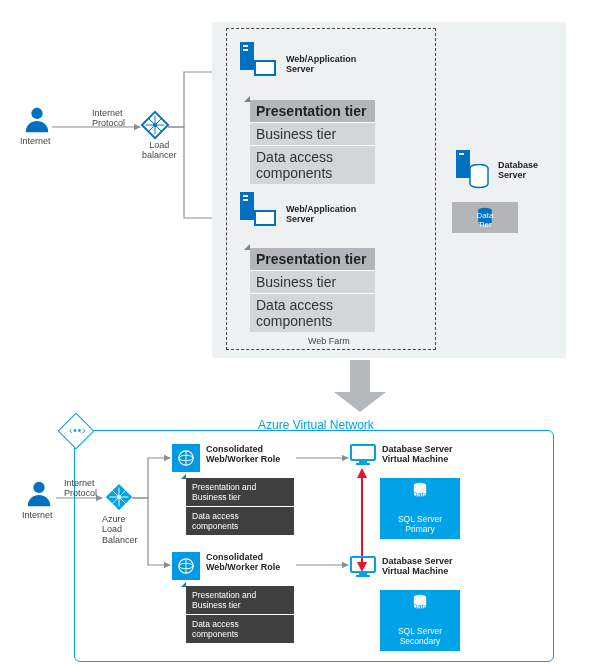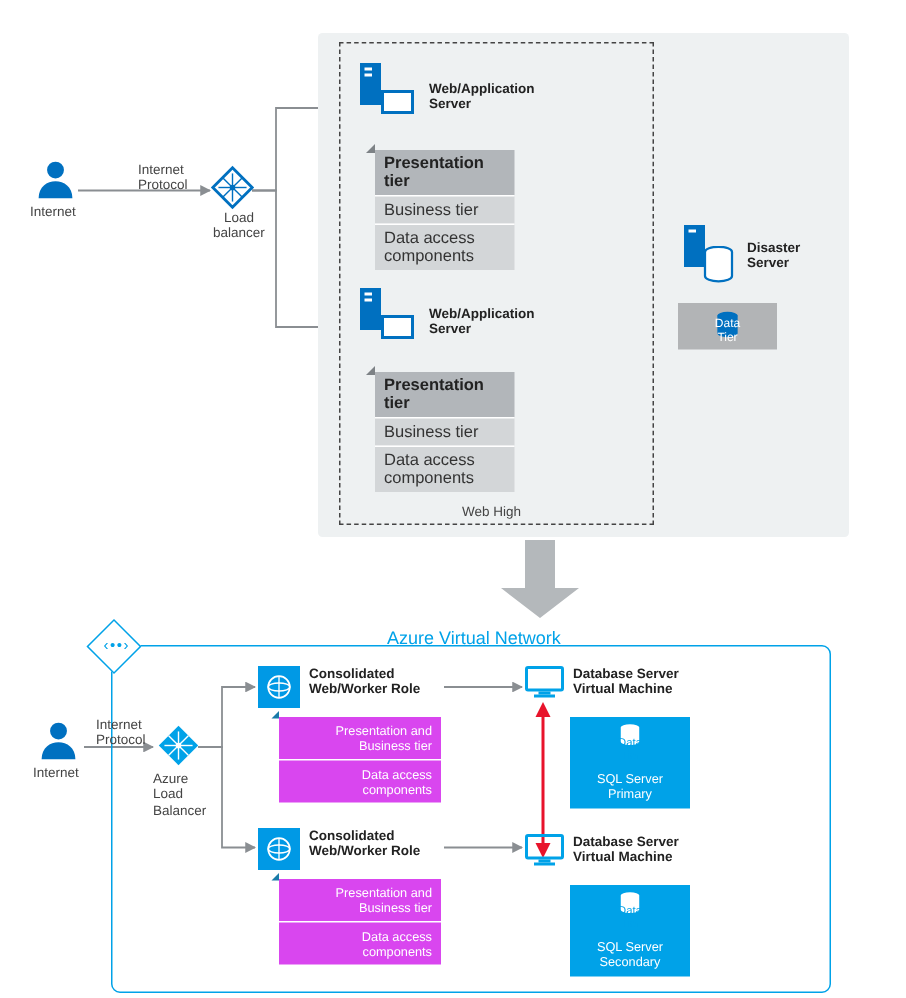--- a/index.html
+++ b/index.html
@@ -61,22 +61,22 @@
   .web-icon { width:22px; height:16px; background:#fff; border:2px solid #0070c0; position:absolute; }
   .vm-monitor svg { width:26px; height:22px; }
   .globe-box {
     width:28px; height:28px; background:#0099e5; display:flex;
     align-items:center; justify-content:center;
   }
   .db-icon svg { width:22px; height:26px; }
   
   .tier-stack {
     position: absolute;
-    width: 93px;
-    font-size: 11px;
+    width: 125px;
+    font-size: 14px;
     color: #333;
   }
   .tier-stack .hdr {
     background: #b2b6ba;
     color:#222; font-weight:600;
     padding: 3px 6px;
     position: relative;
   }
   .tier-stack .hdr::before{
     content:"";
@@ -85,21 +85,21 @@
     border-bottom:6px solid #7d8286;
   }
   .tier-stack .row {
     background: #d3d6d8;
     padding: 3px 6px;
     border-top: 1px solid #fff;
   }
   
   .atier { position:absolute; width:108px; font-size:8.5px; color:#fff; }
   .atier .row {
-    background:#d946ef; padding:4px 6px; border-top:1px solid #fff;text-align:right;
+    background:#404040; padding:4px 6px; border-top:1px solid #fff;
   }
   .atier .row:first-child { border-top:none; position:relative; }
   .atier .row:first-child::before{
     content:""; position:absolute; left:-5px; top:-4px;
     border-left:5px solid transparent; border-bottom:5px solid #1a7ba8;
   }
   
   .sqlbox {
     position:absolute; background:#00a2e8; color:#fff; text-align:center;
     font-size:8.5px; padding:4px 0 5px 0; width:80px;
@@ -146,21 +146,21 @@
     <line x1="296" y1="458" x2="348" y2="458" stroke="#8a8e92" stroke-width="1.2" marker-end="url(#ah)"></line>
     <line x1="296" y1="565" x2="348" y2="565" stroke="#8a8e92" stroke-width="1.2" marker-end="url(#ah)"></line>
 
     <line x1="362" y1="474" x2="362" y2="566" stroke="#e8132b" stroke-width="2"></line>
     <path d="M362,468 L357,478 L367,478 Z" fill="#e8132b"></path>
     <path d="M362,572 L357,562 L367,562 Z" fill="#e8132b"></path>
   </svg>
 
   <div class="onprem-panel"></div>
   <div class="webfarm-box"></div>
-  <div class="label" style="left:308px; top:336px;">Web High</div>
+  <div class="label" style="left:308px; top:336px;">Web Farm</div>
 
   <div class="icon user-icon" style="left:22px; top:104px;">
     <svg viewBox="0 0 32 32">
         <circle cx="16" cy="10" r="6" fill="#0070c0"></circle>
         <path d="M4 30c0-8 6-12 12-12s12 4 12 12" fill="#0070c0"></path>
       </svg>
   </div>
   <div class="label" style="left:20px; top:136px;">Internet</div>
   <div class="label" style="left:92px; top:108px; white-space:pre;">Internet
 Protocol</div>
@@ -217,21 +217,21 @@
         <rect x="2" y="2" width="14" height="28" fill="#0070c0"></rect>
         <rect x="5" y="5" width="5" height="2" fill="#fff"></rect>
       </svg>
   </div>
   <div class="icon db-icon" style="left:468px; top:164px;">
     <svg viewBox="0 0 22 26">
         <ellipse cx="11" cy="4" rx="9" ry="3.5" fill="#fff" stroke="#0070c0" stroke-width="1.5"></ellipse>
         <path d="M2 4v16c0 2 4 3.5 9 3.5s9-1.5 9-3.5V4" fill="#fff" stroke="#0070c0" stroke-width="1.5"></path>
       </svg>
   </div>
-  <div class="label bold" style="left:498px; top:160px; white-space:pre;">Disaster
+  <div class="label bold" style="left:498px; top:160px; white-space:pre;">Database
 Server</div>
   <div class="gray-cyl-box" style="left:452px; top:202px;">
     <svg class="cyl" width="22" height="22" viewBox="0 0 22 26">
         <ellipse cx="11" cy="4" rx="8" ry="3" fill="#0070c0"></ellipse>
         <path d="M3 4v14c0 1.8 3.5 3 8 3s8-1.2 8-3V4" fill="#0070c0"></path>
       </svg>
     <div style="color:#fff; font-size:8px; margin-top:-20px; position:relative; white-space:pre;">Data
 Tier</div>
   </div>
 

